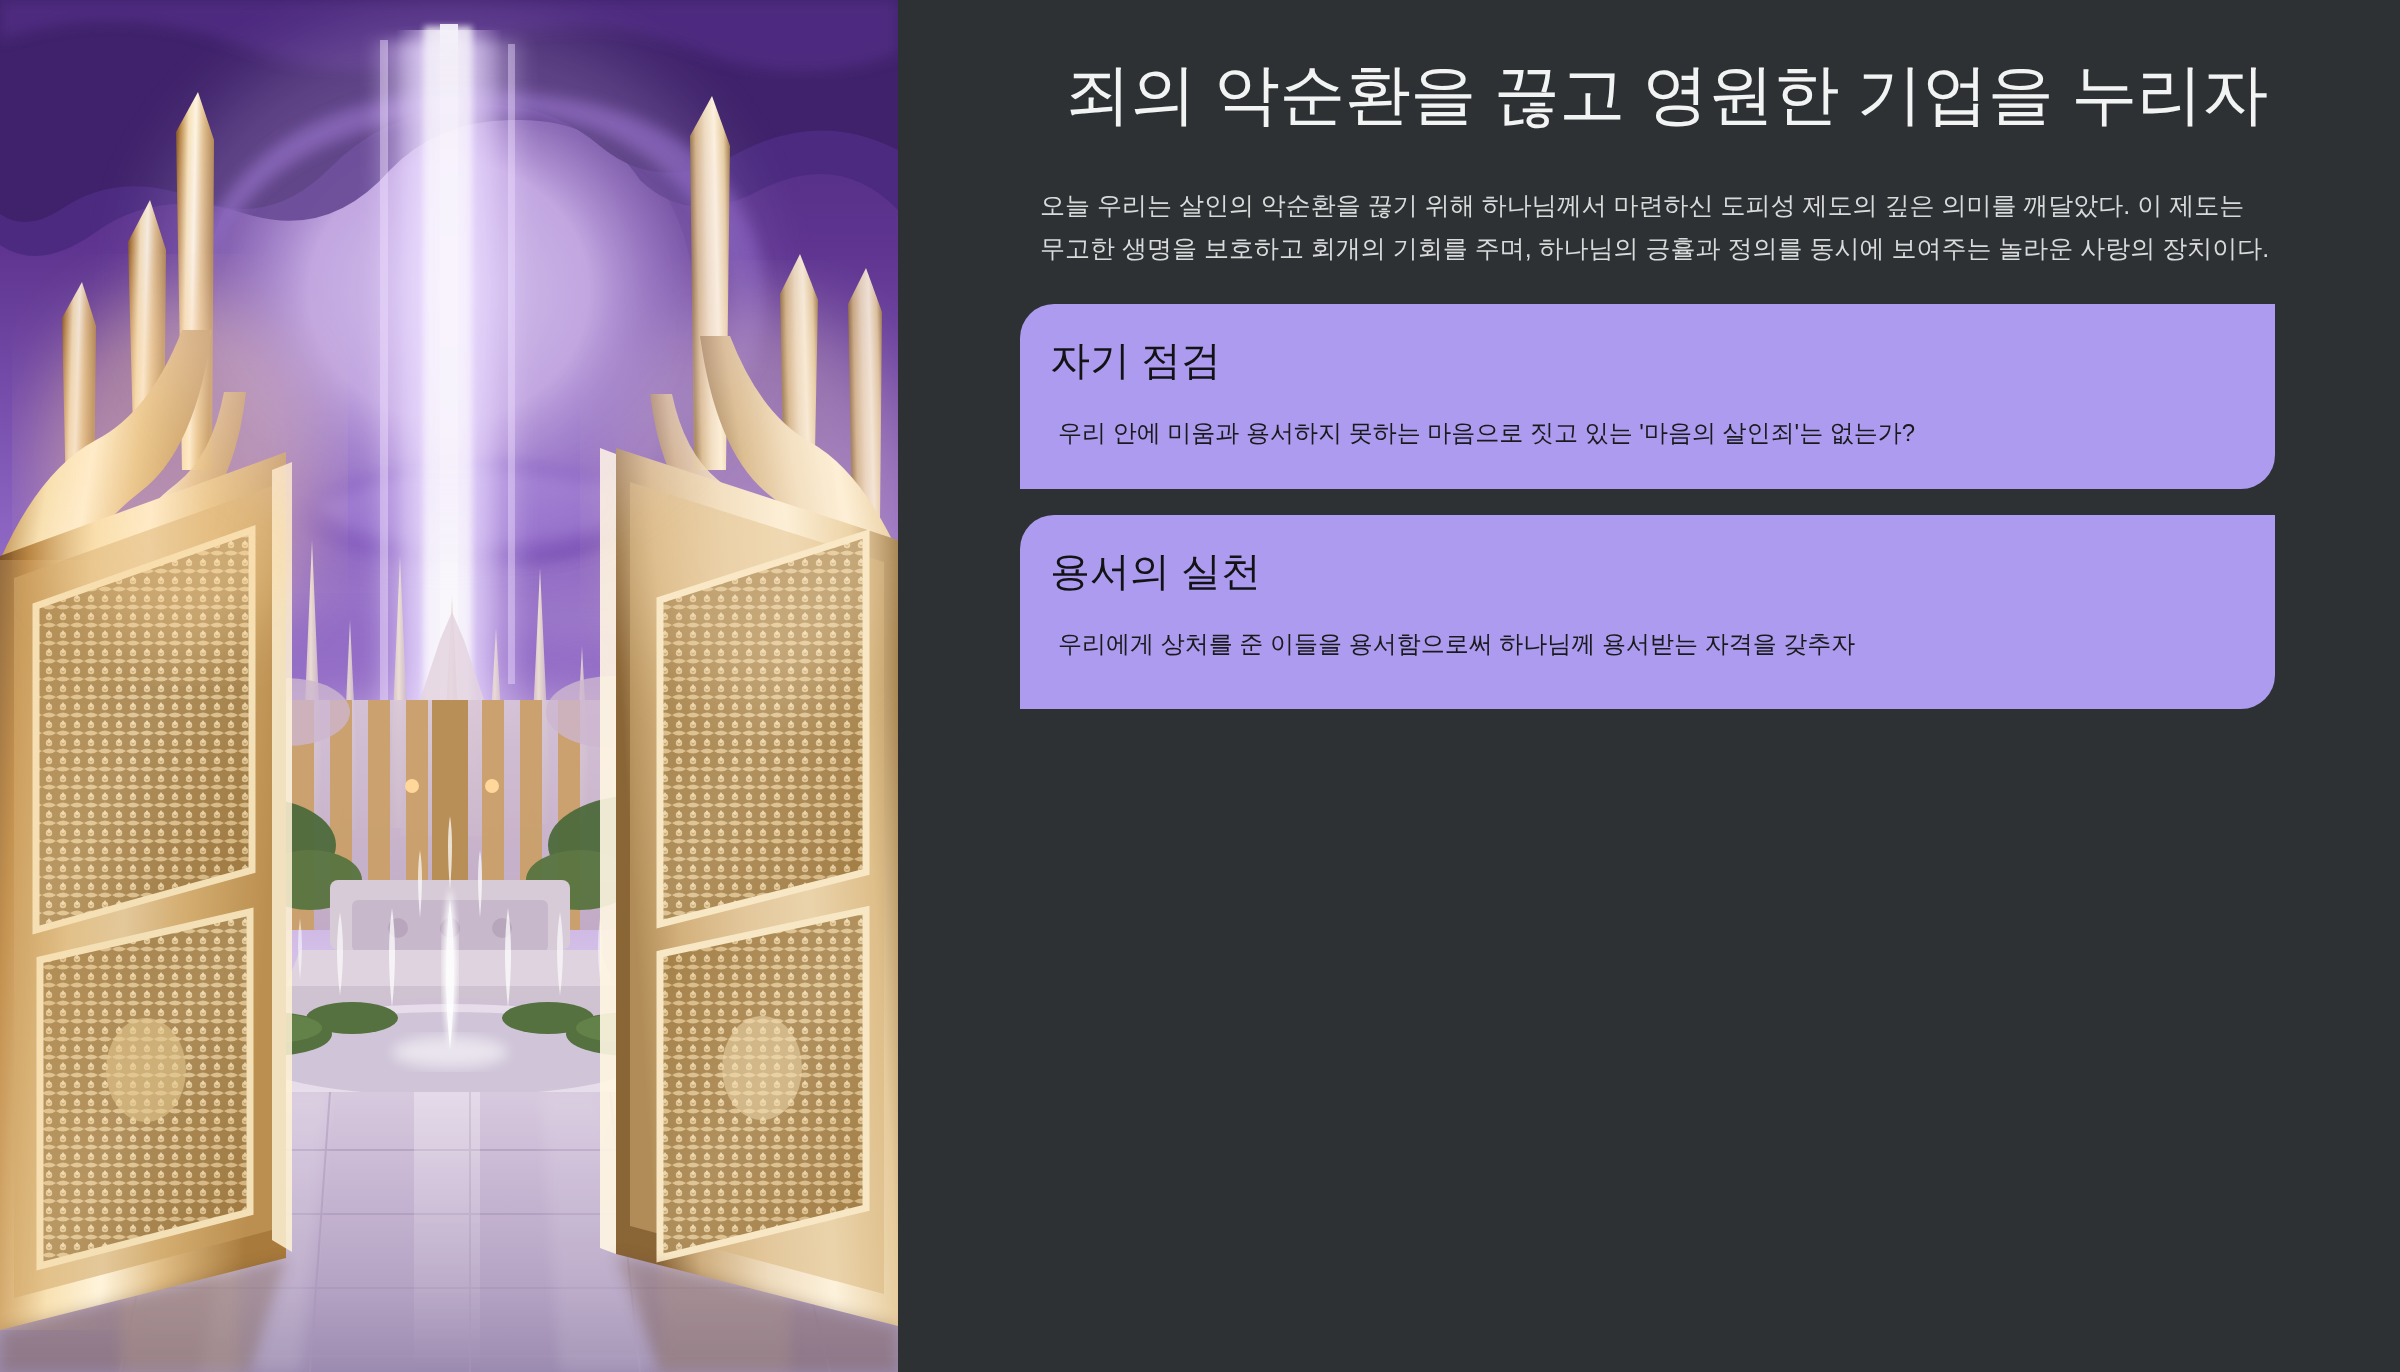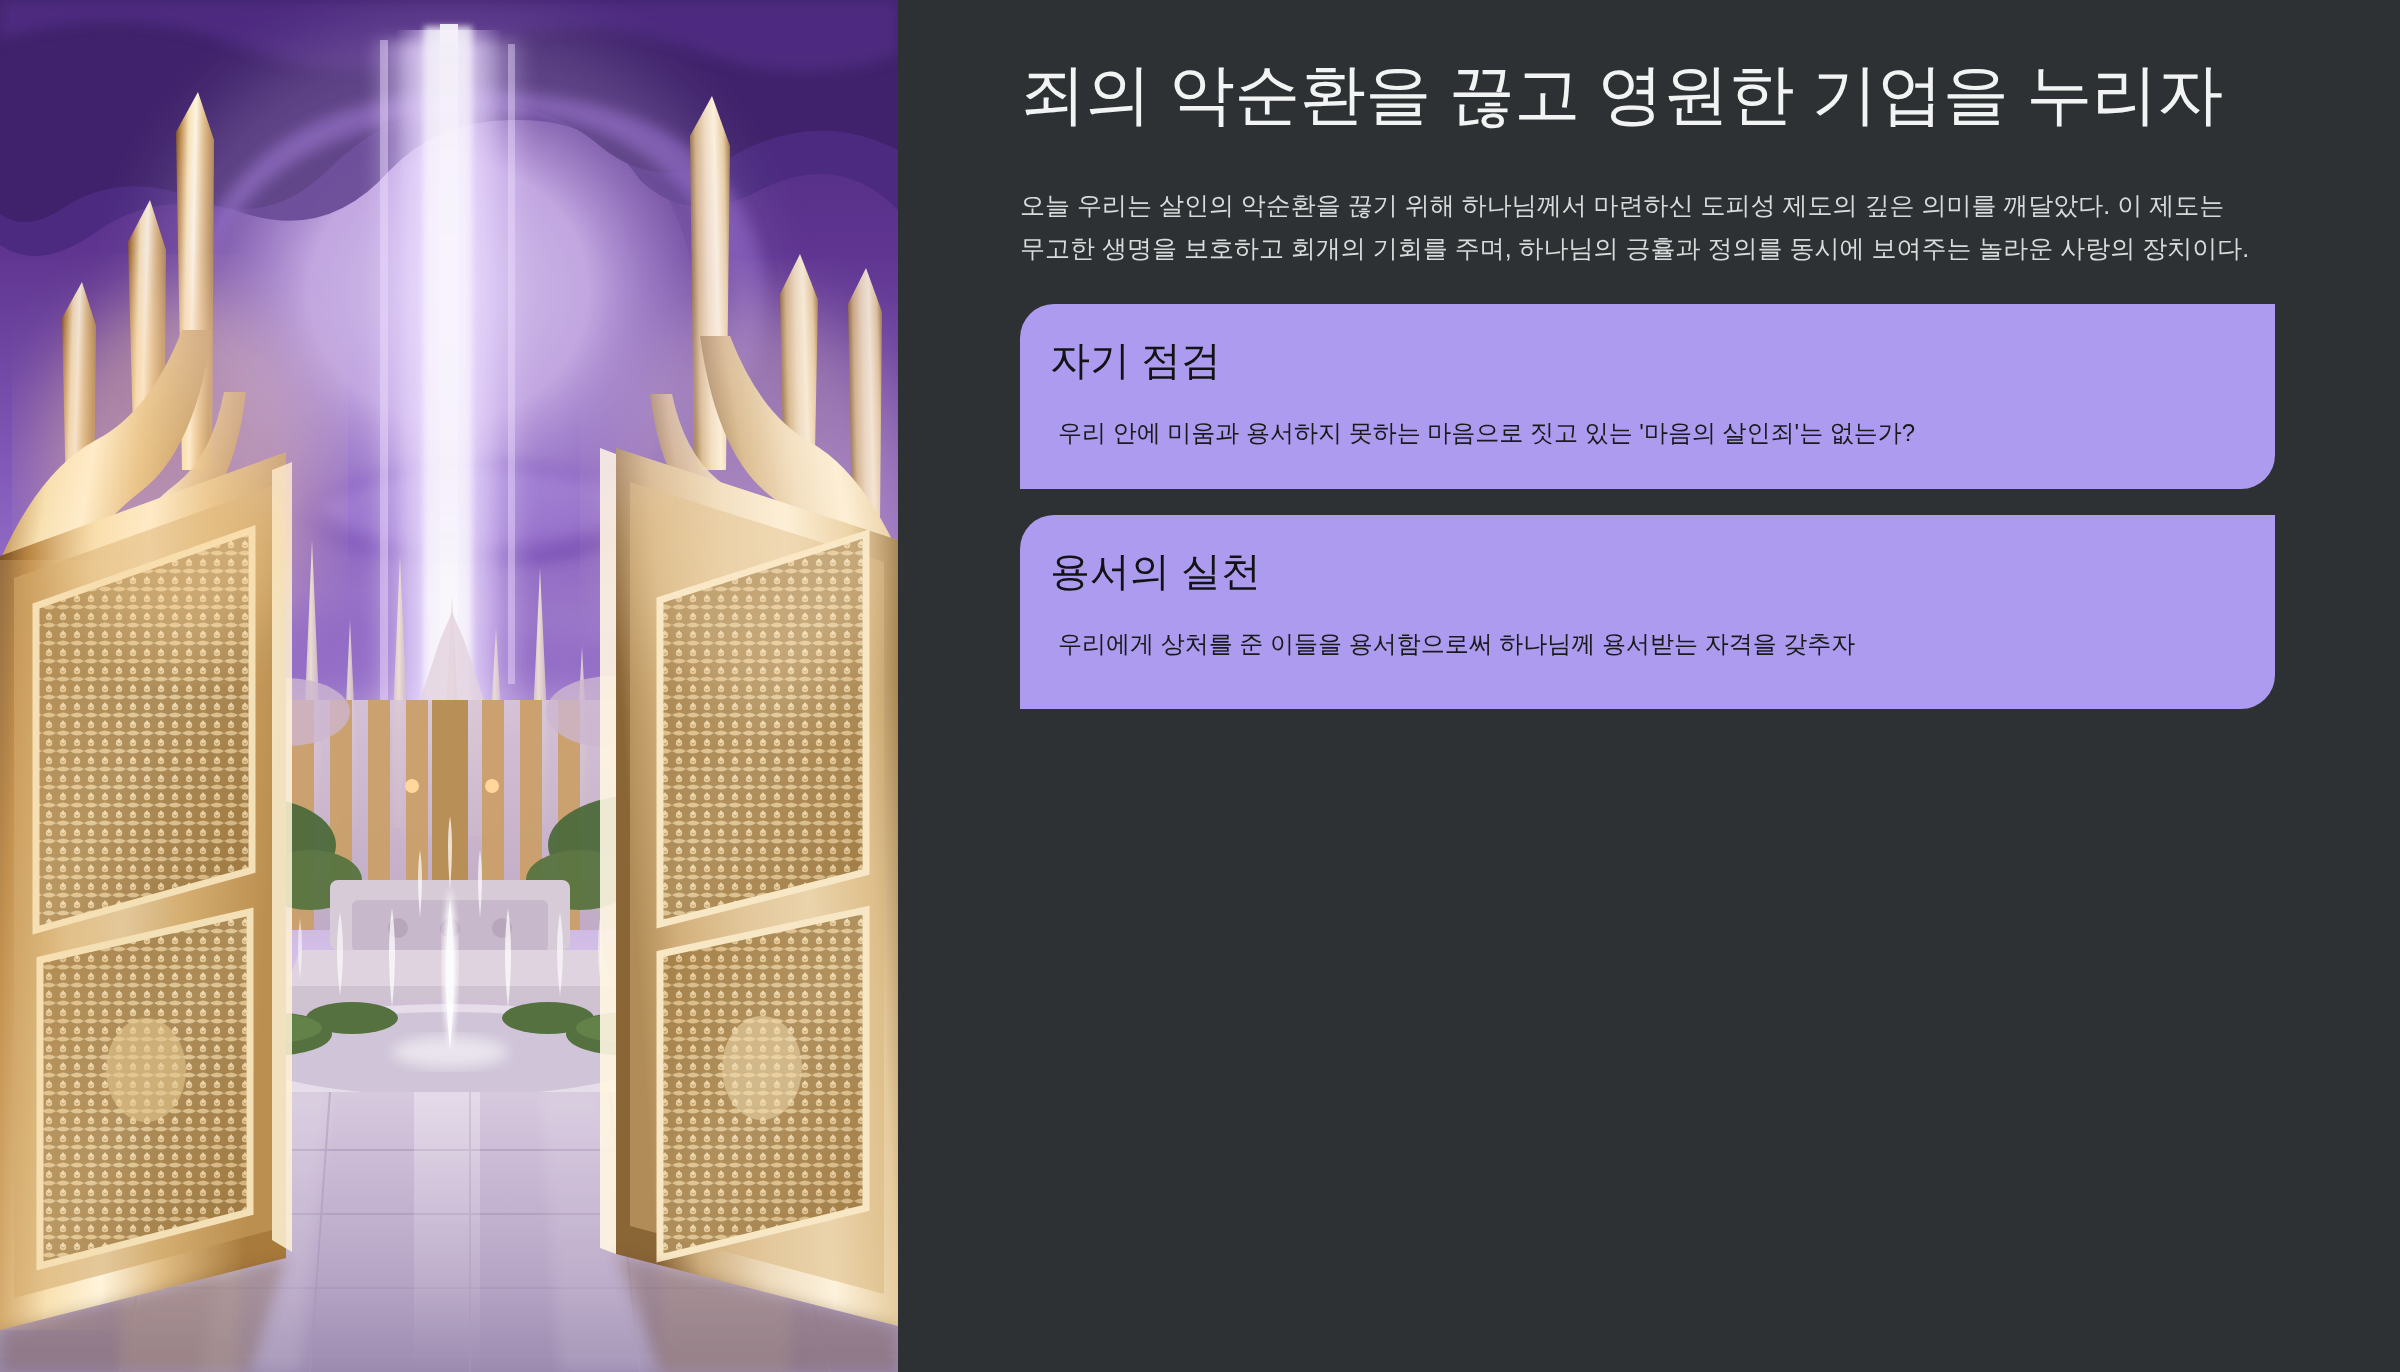--- a/index.html
+++ b/index.html
@@ -42,29 +42,31 @@
   }
 
   .deck-title {
     font-size:66px;
     font-weight:300;
     line-height:1.3;
     letter-spacing:-0.5px;
     color:#f2f3f3;
     margin-bottom:46px;
     word-break:keep-all;
+    margin-left:45px;
   }
 
   .lead {
     font-size:25px;
     font-weight:400;
     line-height:1.72;
     color:#d9dbdb;
     margin-bottom:34px;
     word-break:keep-all;
+    margin-left:20px;
   }
   .lead.second { margin-bottom:40px; }
 
   
   .card-grid {
     display:flex;
     gap:26px;
     margin-bottom:26px;
   }
   .card {

